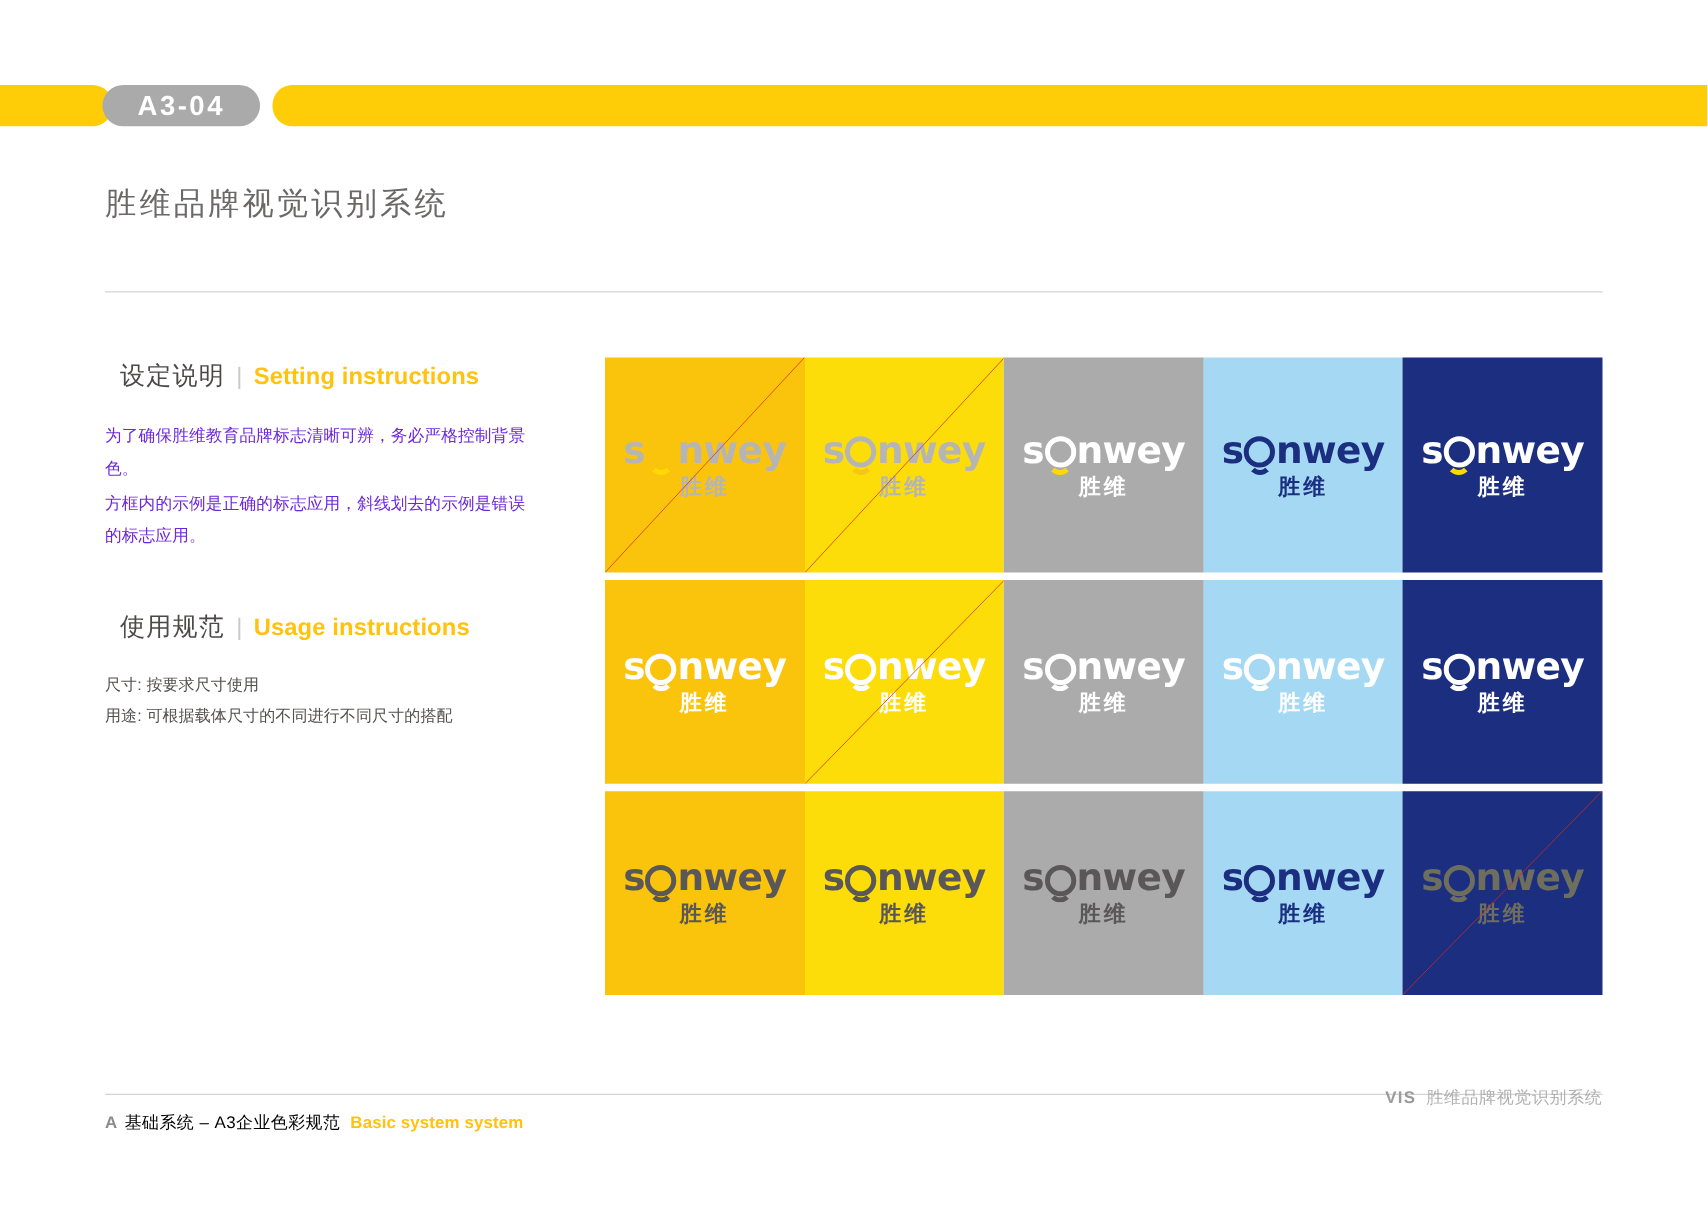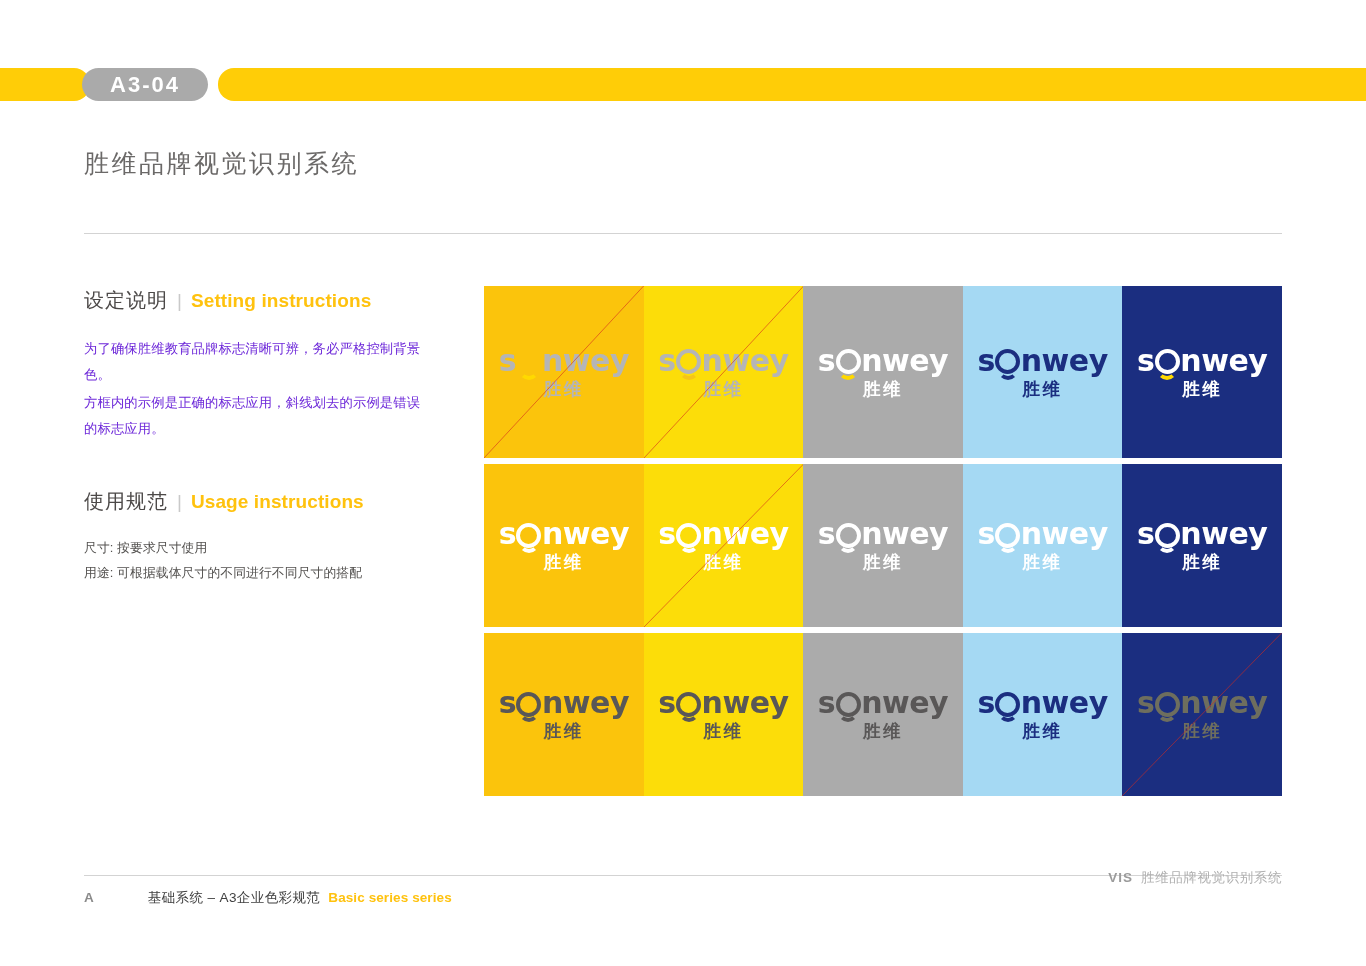--- a/index.html
+++ b/index.html
@@ -42,21 +42,21 @@
   }
   .hr-top {
     position:absolute; left:84px; top:233px; width:1198px; height:1px;
     background:#d3d3d3;
   }
 
   
   .leftcol { position:absolute; left:84px; top:287px; width:340px; }
   .sec-head {
     display:flex; align-items:baseline; gap:0px;
-    margin-bottom:22px; white-space:nowrap;
+    margin-bottom:22px; white-space:nowrap;margin-left:12px;
   }
   .sec-head .cn {
     font-size:20px; color:#4c4948; letter-spacing:1px; font-weight:500;
   }
   .sec-head .bar {
     color:#c9c9c9; font-size:19px; margin:0 9px; font-weight:300;
   }
   .sec-head .en {
     font-size:19px; color:#FFC20E; font-weight:bold; letter-spacing:0.1px;
   }
@@ -116,21 +116,21 @@
   
   .hr-bot {
     position:absolute; left:84px; top:875px; width:1198px; height:1px;
     background:#d3d3d3;
   }
   .footer-left {
     position:absolute; left:84px; top:889px;
     font-size:13.5px; white-space:nowrap;
   }
   .footer-left .f-a { color:#8b8b8b; font-weight:bold; }
-  .footer-left .f-cn { color:#404040; letter-spacing:0.4px;margin-left:48px; }
+  .footer-left .f-cn { color:#000000; letter-spacing:0.4px; }
   .footer-left .f-en { color:#FFC20E; font-weight:bold; letter-spacing:0.1px; }
   .footer-right {
     position:absolute; right:84px; top:869px;
     font-size:13.5px; white-space:nowrap; text-align:right;
   }
   .footer-right .f-vis { color:#9b9b9b; font-weight:bold; letter-spacing:1px; }
   .footer-right .f-cn2 { color:#b0b0b0; letter-spacing:0.6px; }
 </style>
 </head>
 <body>
@@ -383,19 +383,19 @@
           </div>
           <svg class="slash" viewBox="0 0 100 100" preserveAspectRatio="none">
             <line x1="0" y1="100" x2="100" y2="0" stroke="#D52B1E" stroke-width="0.6" vector-effect="non-scaling-stroke"></line>
           </svg>
         </div>
       </div>
     </div>
 
   <div class="hr-bot"></div>
   <div class="footer-left">
-    <span class="f-a">A</span><span class="f-cn" style="padding-left:6px">基础系统 – A3企业色彩规范</span><span class="f-en" style="padding-left:8px">Basic series series</span>
+    <span class="f-a">A</span><span class="f-cn" style="padding-left:6px">基础系统 – A3企业色彩规范</span><span class="f-en" style="padding-left:8px">Basic system system</span>
   </div>
   <div class="footer-right">
     <span class="f-vis">VIS</span><span class="f-cn2" style="padding-left:8px">胜维品牌视觉识别系统</span>
   </div>
 
 </div>
 
 </body></html>

